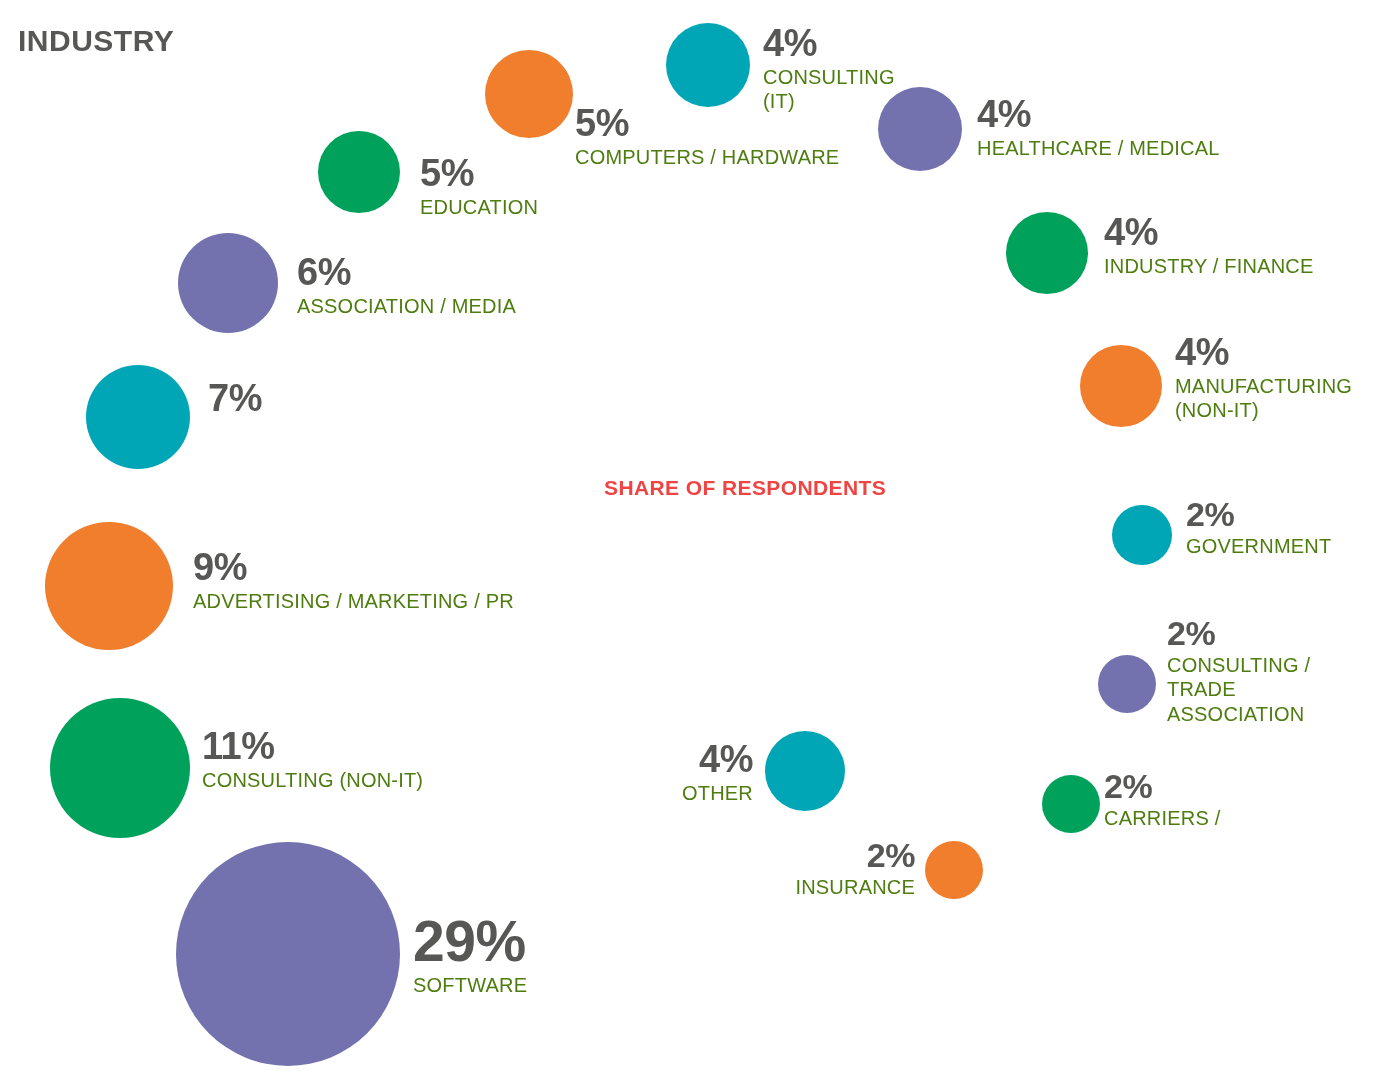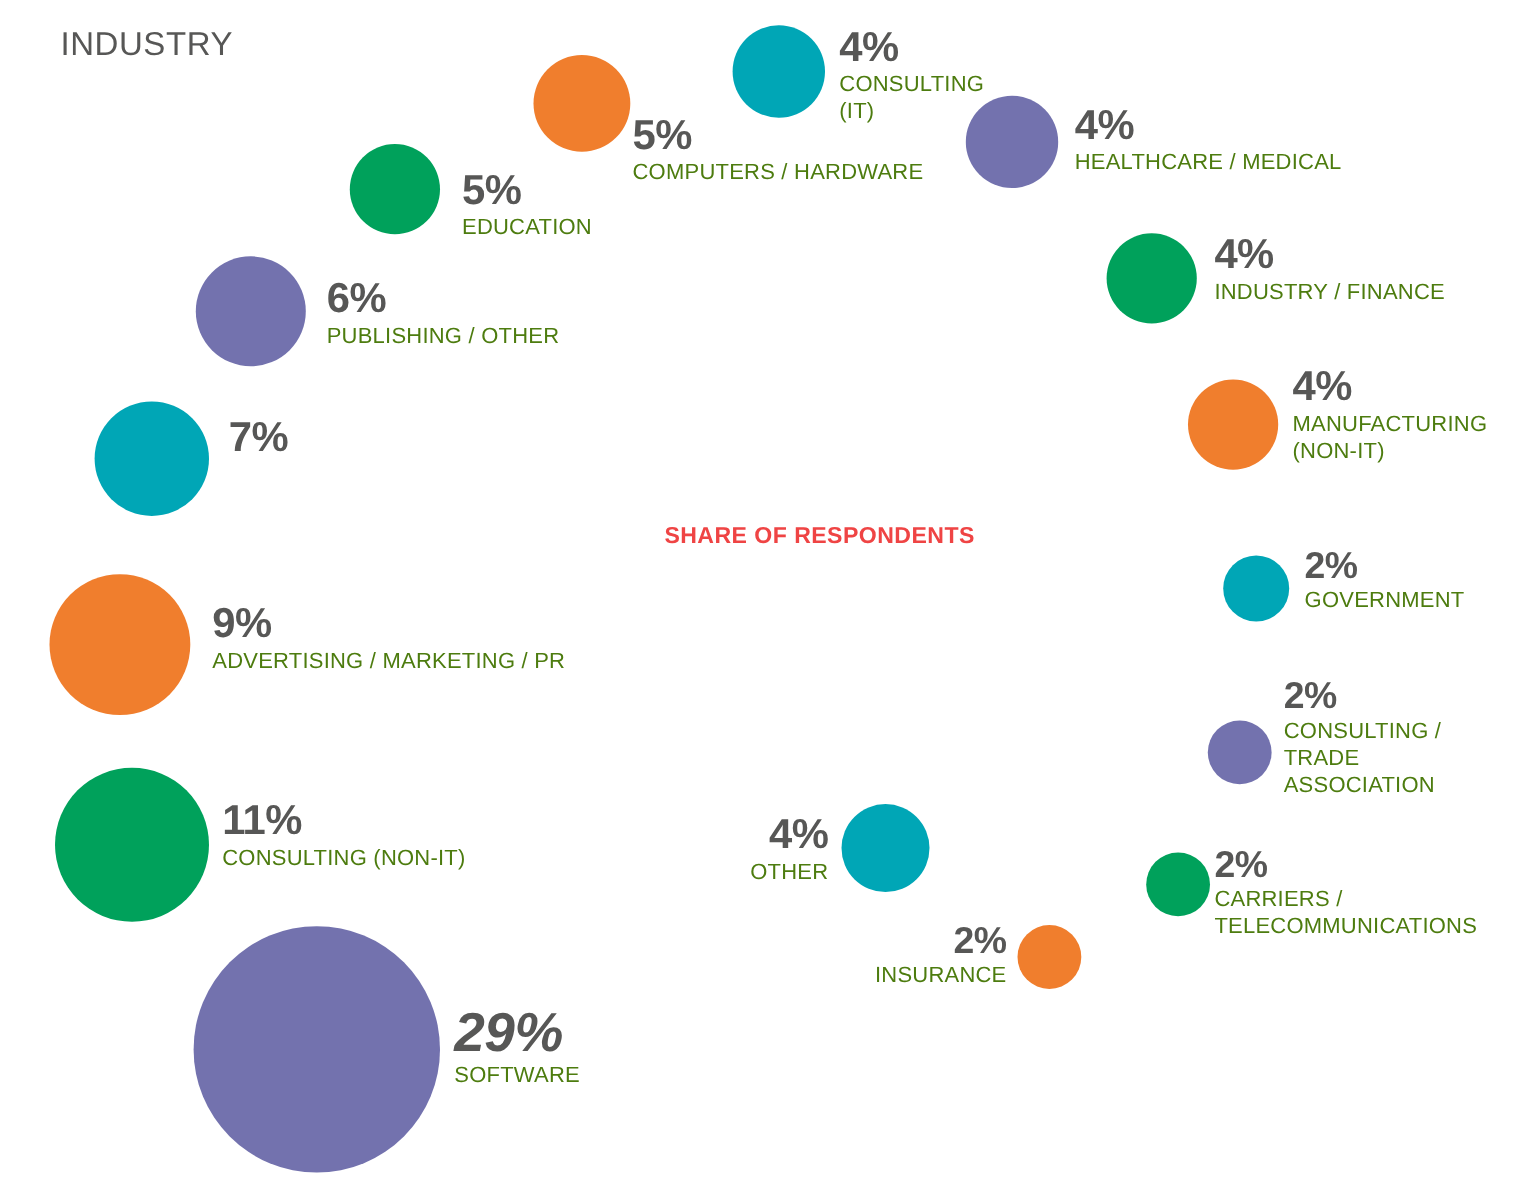--- a/index.html
+++ b/index.html
@@ -13,25 +13,24 @@
     height: 1090px;
     background: #ffffff;
     overflow: hidden;
     font-family: "Liberation Sans", sans-serif;
   }
   #chart-title {
     position: absolute;
     left: 18px;
     top: 24px;
     font-size: 30px;
-    font-weight: normal;
+    font-weight: bold;
     letter-spacing: 0.5px;
     color: #575756;
     white-space: nowrap;
-    margin-left: 37px;
   }
   #center-caption {
     position: absolute;
     left: 604px;
     top: 476px;
     font-size: 21px;
     font-weight: bold;
     letter-spacing: 0.4px;
     color: #ef4444;
     white-space: nowrap;
@@ -128,39 +127,38 @@
     <span class="pct small">2%</span>
     <span class="cat">CONSULTING /</span>
     <span class="cat" style="margin-top:0;">TRADE</span>
     <span class="cat" style="margin-top:0;">ASSOCIATION</span>
   </div>
 
   <div class="bubble" style="left:1042px; top:775px; width:58px; height:58px; background:#00A15B;"></div>
   <div class="datum-label wrap" style="left:1104px; top:769px; width:260px;">
     <span class="pct small">2%</span>
     <span class="cat">CARRIERS /</span>
-    <span class="cat" style="margin-top:0;">TELECOMMUNICATIONS</span>
   </div>
 
   <div class="bubble" style="left:925px; top:841px; width:58px; height:58px; background:#F07E2D;"></div>
   <div class="datum-label align-right" style="left:743px; top:838px; width:172px;">
     <span class="pct small">2%</span>
     <span class="cat">INSURANCE</span>
   </div>
 
   <div class="bubble" style="left:765px; top:731px; width:80px; height:80px; background:#00A6B6;"></div>
   <div class="datum-label align-right" style="left:585px; top:740px; width:168px;">
     <span class="pct">4%</span>
     <span class="cat">OTHER</span>
   </div>
 
   <div class="bubble" style="left:178px; top:233px; width:100px; height:100px; background:#7372AE;"></div>
   <div class="datum-label" style="left:297px; top:253px;">
     <span class="pct">6%</span>
-    <span class="cat">PUBLISHING / OTHER</span>
+    <span class="cat">ASSOCIATION / MEDIA</span>
   </div>
 
   <div class="bubble" style="left:86px; top:365px; width:104px; height:104px; background:#00A6B6;"></div>
   <div class="datum-label" style="left:208px; top:379px;">
     <span class="pct">7%</span>
   </div>
 
   <div class="bubble" style="left:45px; top:522px; width:128px; height:128px; background:#F07E2D;"></div>
   <div class="datum-label" style="left:193px; top:548px;">
     <span class="pct">9%</span>
@@ -168,17 +166,17 @@
   </div>
 
   <div class="bubble" style="left:50px; top:698px; width:140px; height:140px; background:#00A15B;"></div>
   <div class="datum-label" style="left:202px; top:727px;">
     <span class="pct">11%</span>
     <span class="cat">CONSULTING (NON-IT)</span>
   </div>
 
   <div class="bubble" style="left:176px; top:842px; width:224px; height:224px; background:#7372AE;"></div>
   <div class="datum-label" style="left:413px; top:913px;">
-    <span class="pct" style="font-size:50px;font-style:italic;">29%</span>
+    <span class="pct" style="font-size:57px;">29%</span>
     <span class="cat">SOFTWARE</span>
   </div>
 
 </div>
 
 </body></html>

